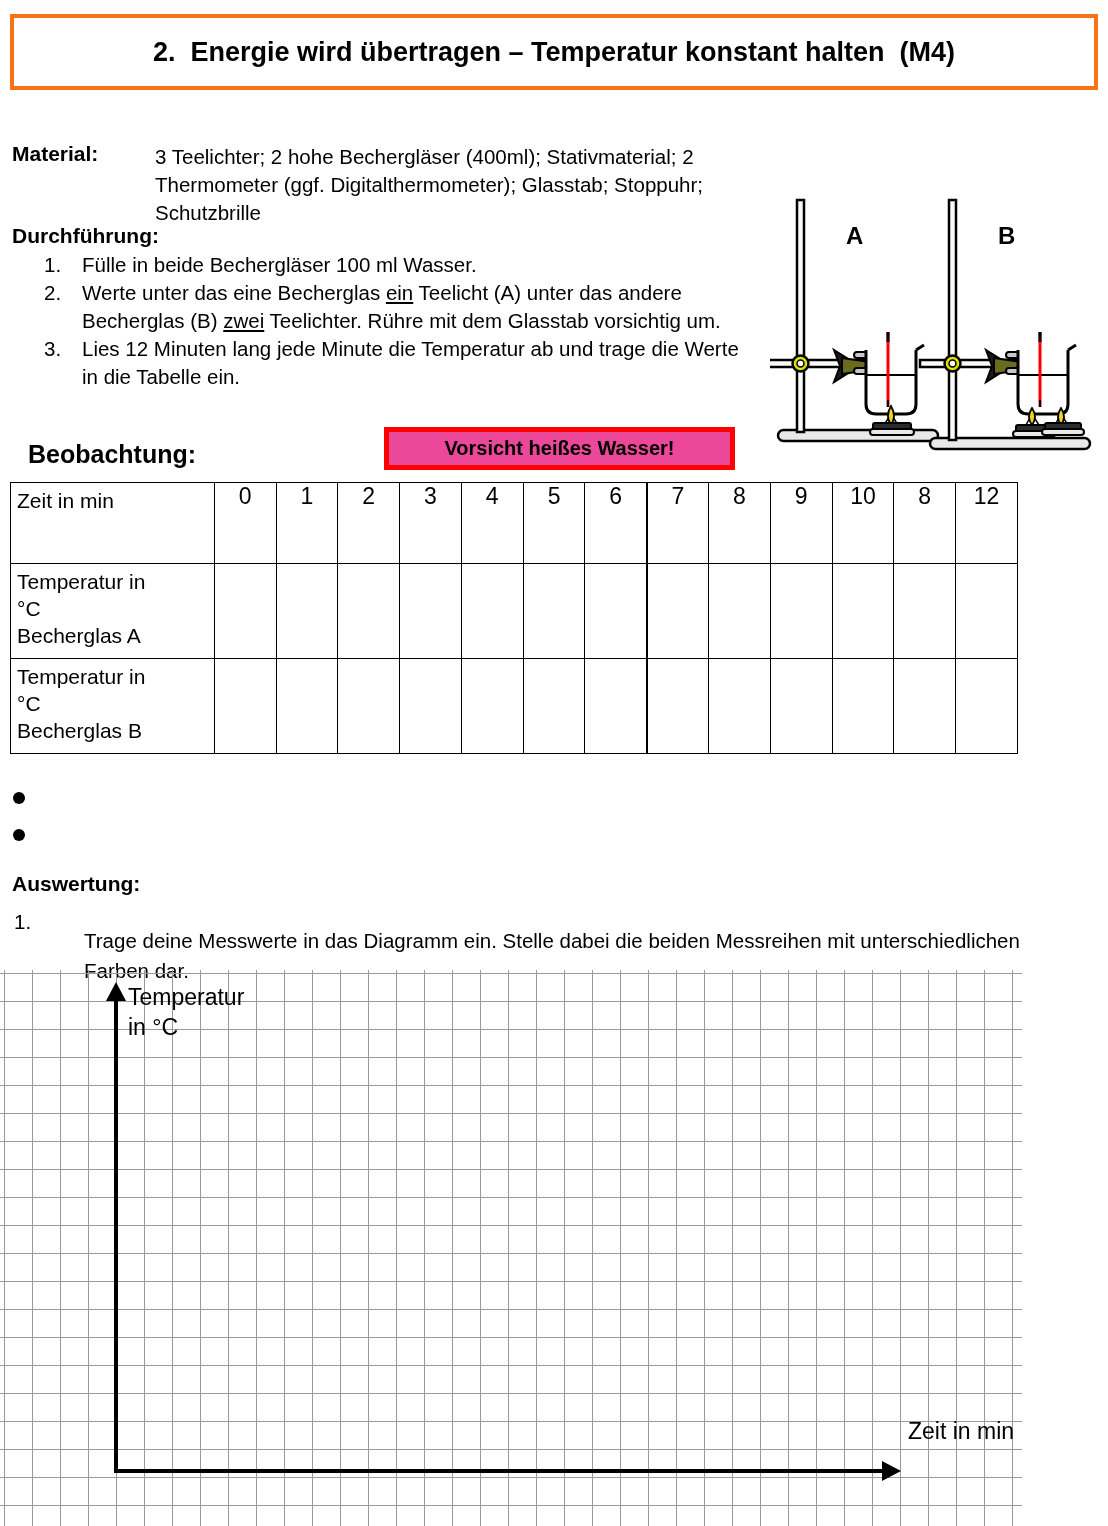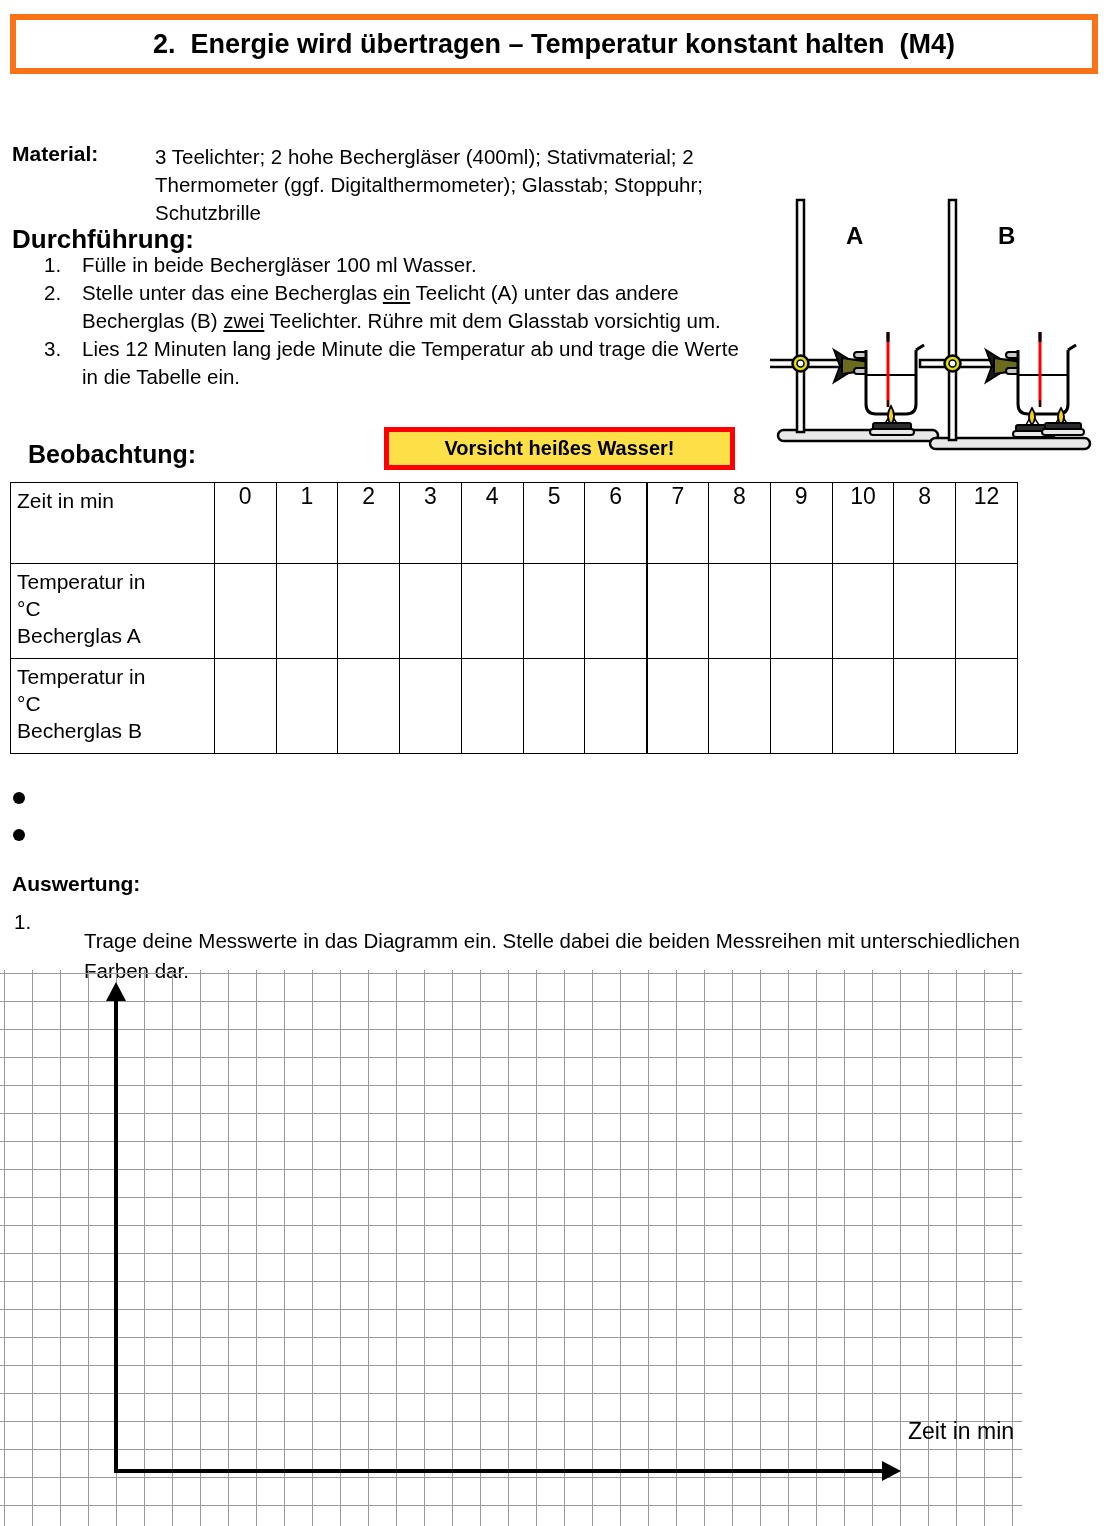--- a/index.html
+++ b/index.html
@@ -15,22 +15,22 @@
     color: #000000;
     overflow: hidden;
   }
 
   
   .title-box {
     position: absolute;
     left: 10px;
     top: 14px;
     width: 1088px;
-    height: 60px;
-    border: 6px solid #f97316;
+    height: 76px;
+    border: 4px solid #f97316;
     box-sizing: border-box;
     display: flex;
     align-items: center;
     justify-content: center;
   }
   .title-text {
     font-size: 27px;
     font-weight: bold;
     letter-spacing: 0px;
     white-space: pre;
@@ -51,21 +51,21 @@
     width: 600px;
     font-size: 20.5px;
     line-height: 28px;
   }
 
   
   .durch-label {
     position: absolute;
     left: 12px;
     top: 224px;
-    font-size: 26px;
+    font-size: 21px;
     font-weight: bold;
   }
   .steps {
     position: absolute;
     left: 44px;
     top: 251px;
     width: 700px;
     font-size: 20.5px;
     line-height: 28px;
   }
@@ -105,21 +105,21 @@
     font-weight: bold;
   }
   .warn-box {
     position: absolute;
     left: 384px;
     top: 427px;
     width: 351px;
     height: 43px;
     border: 5px solid #ff0000;
     box-sizing: border-box;
-    background: #fde047;
+    background: #ec4899;
     display: flex;
     align-items: center;
     justify-content: center;
   }
   .warn-text {
     font-size: 20px;
     font-weight: bold;
   }
 
   
@@ -270,21 +270,21 @@
 <div class="material-body">3 Teelichter; 2 hohe Bechergläser (400ml); Stativmaterial; 2 Thermometer (ggf. Digitalthermometer); Glasstab; Stoppuhr; Schutzbrille</div>
 
 <div class="durch-label">Durchführung:</div>
 <div class="steps">
   <div class="step">
     <div class="step-num">1.</div>
     <div class="step-text">Fülle in beide Bechergläser 100 ml Wasser.</div>
   </div>
   <div class="step">
     <div class="step-num">2.</div>
-    <div class="step-text"><span>Stelle unter das eine Becherglas </span><u>ein</u><span> Teelicht (A) unter das andere Becherglas (B) </span><u>zwei</u><span> Teelichter. Rühre mit dem Glasstab vorsichtig um.</span></div>
+    <div class="step-text"><span>Werte unter das eine Becherglas </span><u>ein</u><span> Teelicht (A) unter das andere Becherglas (B) </span><u>zwei</u><span> Teelichter. Rühre mit dem Glasstab vorsichtig um.</span></div>
   </div>
   <div class="step">
     <div class="step-num">3.</div>
     <div class="step-text">Lies 12 Minuten lang jede Minute die Temperatur ab und trage die Werte in die Tabelle ein.</div>
   </div>
 </div>
 
 <div class="figure">
   <div class="fig-label" style="left:76px; top:30px;">A</div>
   <div class="fig-label" style="left:228px; top:30px;">B</div>
@@ -453,14 +453,16 @@
 <div class="ausw-label">Auswertung:</div>
 <div class="ausw-num">1.</div>
 <div class="ausw-text">Trage deine Messwerte in das Diagramm ein. Stelle dabei die beiden Messreihen mit unterschiedlichen Farben dar.</div>
 
 <div class="grid-wrap">
   <div class="grid-bg"></div>
   <div class="axis-y"></div>
   <div class="axis-y-head"></div>
   <div class="axis-x"></div>
   <div class="axis-x-head"></div>
+  <div class="ylabel">Temperatur
+in °C</div>
   <div class="xlabel">Zeit in min</div>
 </div>
 
 </body></html>

